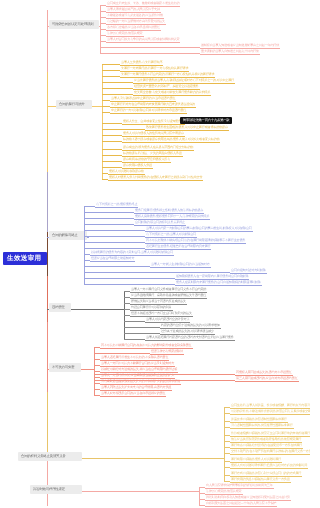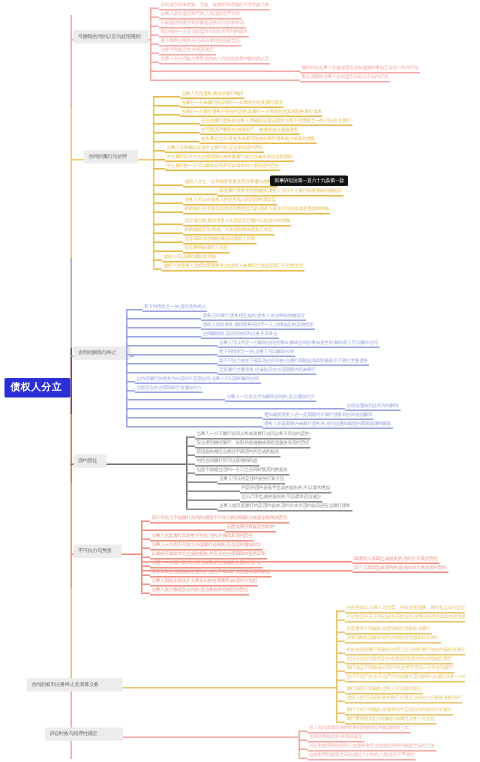--- a/index.html
+++ b/index.html
@@ -55,21 +55,21 @@
 
 <div id="canvas">
     <div class="trunk" style="left: 47px; top: 10px; height: 62px; background: rgb(244, 169, 164);"></div>
     <div class="trunk" style="left: 47px; top: 72px; height: 100px; background: rgb(243, 201, 106);"></div>
     <div class="trunk" style="left: 47px; top: 172px; height: 60px; background: rgb(169, 163, 201);"></div>
     <div class="trunk" style="left: 47px; top: 232px; height: 44px; background: rgb(122, 74, 50);"></div>
     <div class="trunk" style="left: 47px; top: 276px; height: 46px; background: rgb(224, 112, 92);"></div>
     <div class="trunk" style="left: 47px; top: 322px; height: 70px; background: rgb(240, 143, 128);"></div>
     <div class="trunk" style="left: 47px; top: 392px; height: 60px; background: rgb(232, 196, 106);"></div>
     <div class="trunk" style="left: 47px; top: 452px; height: 54px; background: rgb(244, 169, 164);"></div>
-    <div class="node root" style="left: 3px; top: 252px; min-width: 44px;">债权人分立</div>
+    <div class="node root" style="left: 3px; top: 252px; min-width: 44px;">生效送审用</div>
     <div class="hline" style="left: 47px; top: 261px; width: 0px; background: rgb(154, 95, 66);"></div>
     <div class="hline" style="left: 47px; top: 25.5px; width: 4px; background: rgb(244, 169, 164);"></div>
     <div class="node l1" style="left: 49px; top: 20px; min-width: 50px; max-width: 58px;">可撤销合同的认定与处理规则</div>
     <div class="vline" style="left: 100px; top: 4.5px; height: 48px; background: rgb(244, 169, 164);"></div>
     <div class="hline" style="left: 99px; top: 25.5px; width: 2px; background: rgb(244, 169, 164);"></div>
     <div class="hline" style="left: 100px; top: 4.5px; width: 6px; background: rgb(244, 169, 164);"></div>
     <div class="node l2" style="left: 106px; top: 1px; max-width: 98px; color: rgb(244, 169, 164); border-bottom: 0.6px solid rgb(244, 169, 164);">合同成立后未生效、无效、被撤销或者确定不发生效力的</div>
     <div class="hline" style="left: 100px; top: 10.5px; width: 6px; background: rgb(244, 169, 164);"></div>
     <div class="node l2" style="left: 106px; top: 7px; max-width: 86px; color: rgb(244, 169, 164); border-bottom: 0.6px solid rgb(244, 169, 164);">当事人请求返还财产的,人民法院应予支持</div>
     <div class="hline" style="left: 100px; top: 16.5px; width: 6px; background: rgb(244, 169, 164);"></div>

